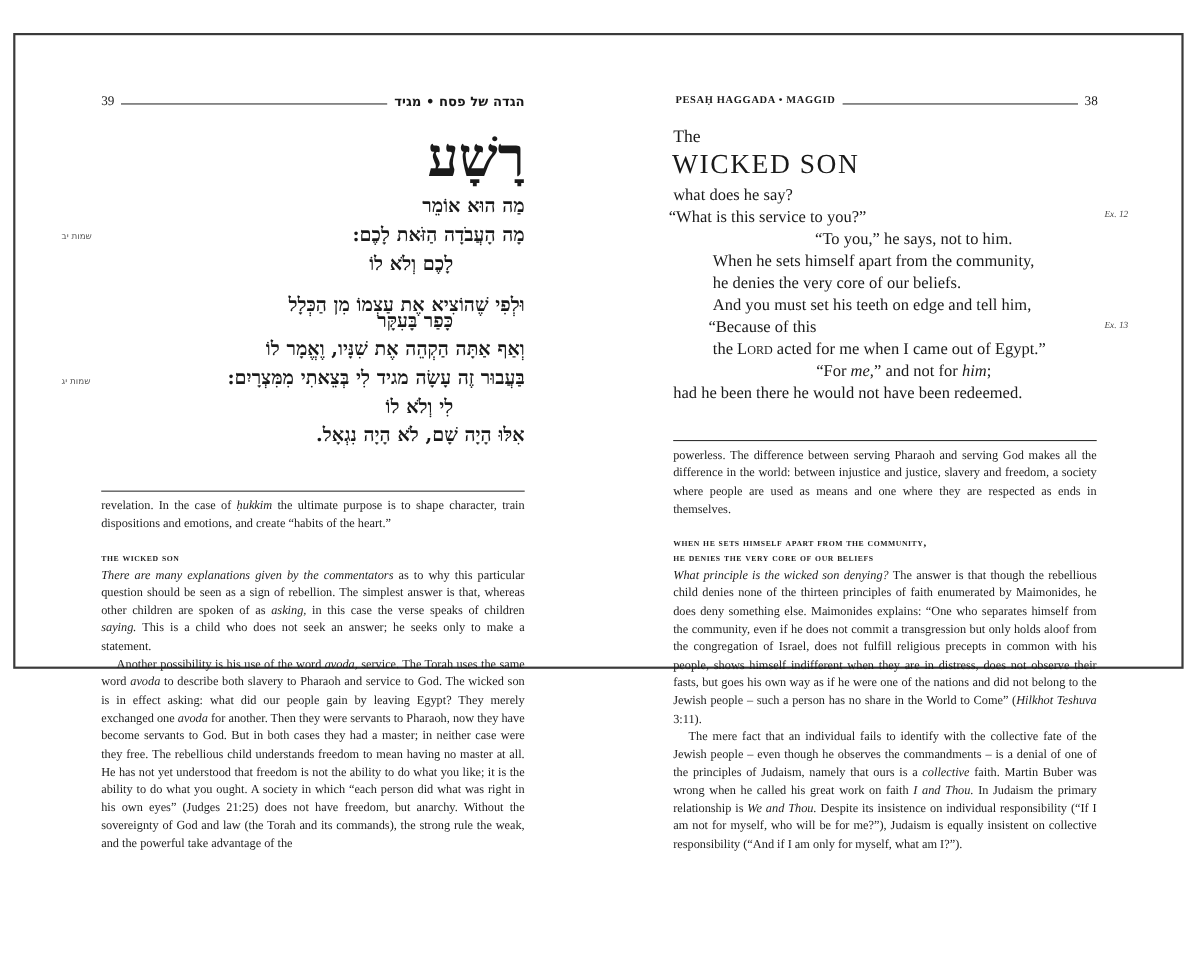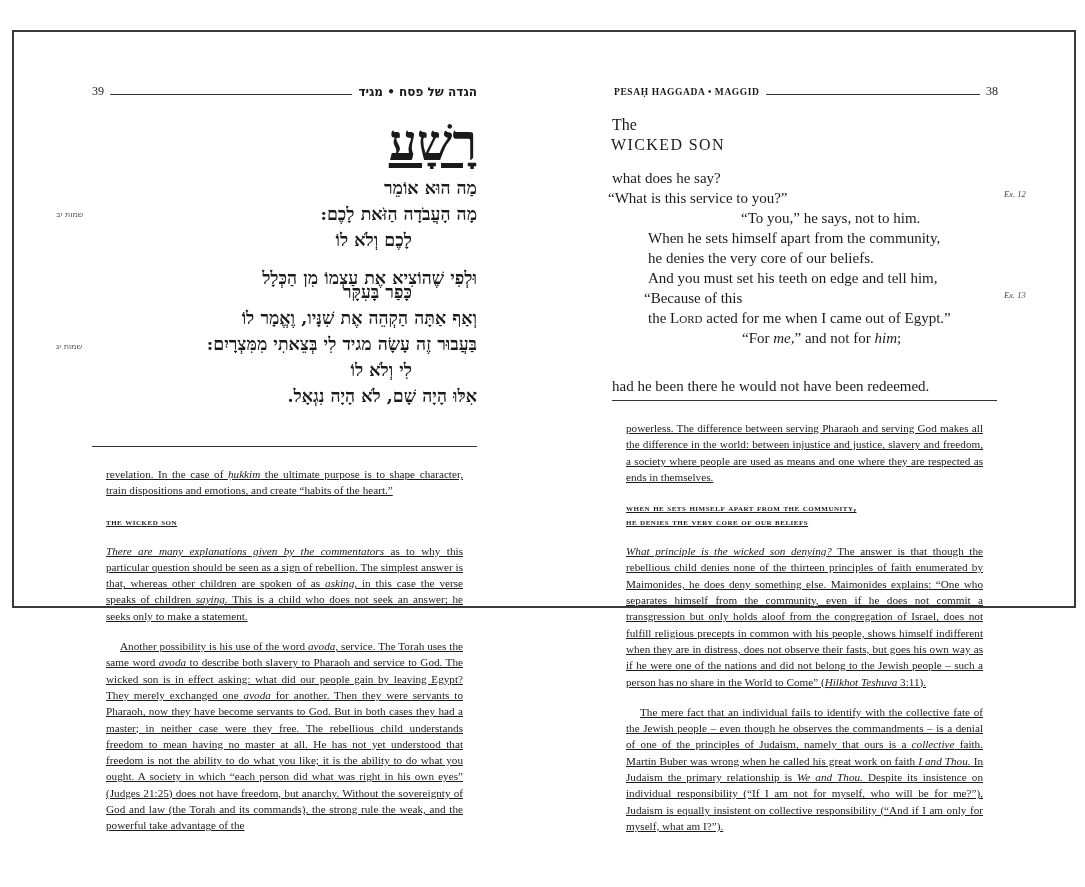--- a/index.html
+++ b/index.html
@@ -25,48 +25,48 @@
     font-size: 50px; direction: rtl; line-height: 1;
   }
   .he-line {
     position: absolute; direction: rtl; font-family: "DejaVu Serif", serif; font-weight: bold;
     font-size: 17.5px; white-space: nowrap; line-height: 1;
   }
   .he-margin { position: absolute; font-size: 8px; color: #555; direction: rtl; font-family: "DejaVu Sans", sans-serif; text-align: right; }
 
   
   .en-the { position: absolute; font-size: 16px; }
-  .en-title { position: absolute; font-size: 16px; letter-spacing: 1.4px; font-weight: normal; }
+  .en-title { position: absolute; font-size: 25px; letter-spacing: 1.4px; font-weight: normal; }
   .en-line { position: absolute; font-size: 15px; white-space: nowrap; line-height: 1; }
   .sc { font-variant: small-caps; }
   .en-margin { position: absolute; font-size: 8.5px; font-style: italic; color: #444; }
 
   .divider { position: absolute; height: 1px; background: #333; }
 
   
   .commentary { position: absolute; font-size: 11.2px; line-height: 16.3px; text-align: justify; color: #1c1c1c; }
-  .commentary p { margin: 14px; text-decoration: underline; }
+  .commentary p { margin: 0; }
   .commentary p.indent { text-indent: 14px; }
   .commentary .heading { font-variant: small-caps; font-size: 10px; letter-spacing: 0.5px; font-weight: bold; margin-top: 16px; line-height: 14px; text-transform: lowercase; }
   .commentary .heading span { display: block; }
   i { font-style: italic; }
 </style>
 </head>
 <body>
 
 <div class="spread">
 
   <div class="running-head" style="left:78px; top:52px; width:385px;">
     <span class="folio">39</span>
     <span class="rule"></span>
     <span class="rh-he">הגדה של פסח • מגיד</span>
   </div>
 
   <div class="abs" style="left:78px; top:80px; width:385px; height:330px;">
-    <div class="he-title" style="top:6px;text-decoration:underline;">רָשָׁע</div>
+    <div class="he-title" style="top:6px;">רָשָׁע</div>
     <div class="he-line" style="right:0; top:68px;">מַה הוּא אוֹמֵר</div>
     <div class="he-line" style="right:0; top:94px;">מָה הָעֲבֹדָה הַזֹּאת לָכֶם:</div>
     <div class="he-line" style="right:65px; top:120px;">לָכֶם וְלֹא לוֹ</div>
     <div class="he-line" style="right:0; top:146px;margin-top:12px;">וּלְפִי שֶׁהוֹצִיא אֶת עַצְמוֹ מִן הַכְּלָל</div>
     <div class="he-line" style="right:65px; top:172px;">כָּפַר בָּעִקָּר</div>
     <div class="he-line" style="right:0; top:198px;">וְאַף אַתָּה הַקְהֵה אֶת שִׁנָּיו, וֶאֱמָר לוֹ</div>
     <div class="he-line" style="right:0; top:224px;">בַּעֲבוּר זֶה עָשָׂה מגיד לִי בְּצֵאתִי מִמִּצְרָיִם:</div>
     <div class="he-line" style="right:65px; top:250px;">לִי וְלֹא לוֹ</div>
     <div class="he-line" style="right:0; top:276px;">אִלּוּ הָיָה שָׁם, לֹא הָיָה נִגְאָל.</div>
   </div>
@@ -94,21 +94,21 @@
 
   <div class="en-line" style="left:598px; top:139px;">what does he say?</div>
   <div class="en-line" style="left:594px; top:159px;">“What is this service to you?”</div>
   <div class="en-line" style="left:727px; top:179px;">“To you,” he says, not to him.</div>
   <div class="en-line" style="left:634px; top:199px;">When he sets himself apart from the community,</div>
   <div class="en-line" style="left:634px; top:219px;">he denies the very core of our beliefs.</div>
   <div class="en-line" style="left:634px; top:239px;">And you must set his teeth on edge and tell him,</div>
   <div class="en-line" style="left:630px; top:259px;">“Because of this</div>
   <div class="en-line" style="left:634px; top:279px;"><span>the </span><span class="sc">Lord</span><span> acted for me when I came out of Egypt.”</span></div>
   <div class="en-line" style="left:728px; top:299px;"><span>“For </span><i>me,</i><span>” and not for </span><i>him</i><span>;</span></div>
-  <div class="en-line" style="left:598px; top:319px;margin-top:28px;">had he been there he would not have been redeemed.</div>
+  <div class="en-line" style="left:598px; top:319px;">had he been there he would not have been redeemed.</div>
 
   <div class="en-margin" style="left:990px; top:157px;">Ex. 12</div>
   <div class="en-margin" style="left:990px; top:258px;">Ex. 13</div>
 
   <div class="divider" style="left:598px; top:368px; width:385px;"></div>
 
   <div class="commentary" style="left:598px; top:374px; width:385px;">
     <p>powerless. The difference between serving Pharaoh and serving God makes all the difference in the world: between injustice and justice, slavery and freedom, a society where people are used as means and one where they are respected as ends in themselves.</p>
     <p class="heading">
         <span>When he sets himself apart from the community,</span>

